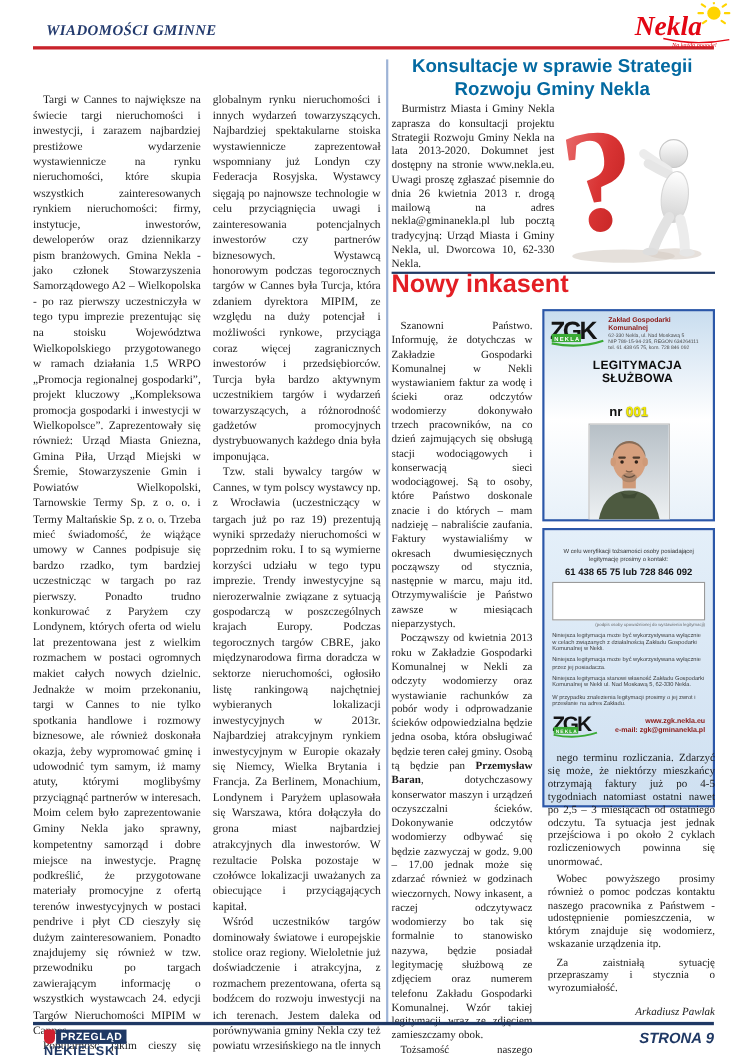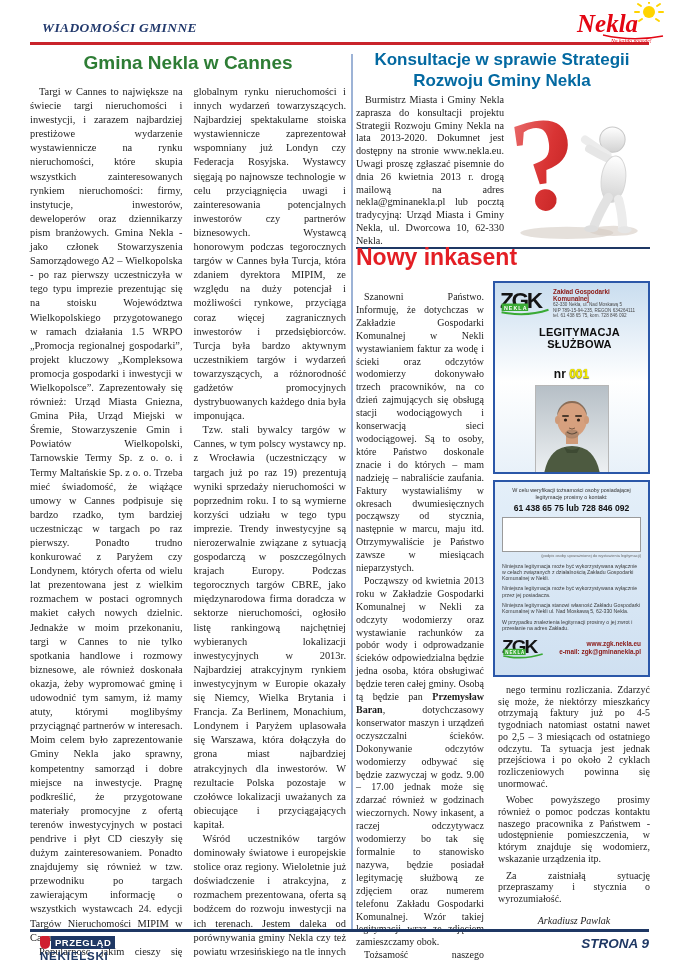--- a/index.html
+++ b/index.html
@@ -30,26 +30,26 @@
   
   .ink-title{position:absolute;left:356px;top:244px;width:294px;text-align:left;
         font-family:"Liberation Sans",sans-serif;font-weight:bold;font-size:23px;color:#e31e24;}
   .ink-col1{position:absolute;left:356px;top:291px;width:128px;
         font-size:10px;line-height:12.9px;text-align:justify;}
   .ink-col1 p{margin:0;text-indent:8px;}
   .ink-col2{position:absolute;left:498px;top:684px;width:152px;
         font-size:10px;line-height:11.7px;text-align:justify;}
   .ink-col2 p{margin:0;text-indent:8px;}
   .ink-col2 p + p{margin-top:5px;}
-  .ink-col2 .sig{margin-top:10px;text-align:center;}
+  .ink-col2 .sig{margin-top:10px;}
   
   .card{box-sizing:border-box;position:absolute;left:493px;width:157px;border:2px solid #2b57a8;
         font-family:"Liberation Sans",sans-serif;overflow:hidden;}
   .card-front{top:281px;height:193px;background:linear-gradient(180deg,#c9ddef 0%,#ffffff 52%,#e8f1f9 100%);}
-  .card-back{top:480px;height:197px;background:linear-gradient(180deg,#e4eff9 0%,#cfe0f1 100%);padding:5px 7px;}
+  .card-back{top:480px;height:254px;background:linear-gradient(180deg,#e4eff9 0%,#cfe0f1 100%);padding:17px 7px;}
   .cf-header{display:flex;align-items:flex-start;padding:5px 4px 0 5px;}
   .cf-org{margin-left:3px;}
   .cf-org .org{font-size:6.3px;font-weight:800;color:#8a1713;line-height:7px;}
   .cf-org .addr{font-size:4.6px;color:#4a4a4a;line-height:5.6px;}
   .cf-doc-title{text-align:center;font-weight:800;font-size:11px;letter-spacing:.2px;color:#0d0d0d;margin-top:7px;padding-left:16px;}
   .cf-nr{text-align:center;font-weight:800;font-size:12px;color:#101010;margin-top:17px;}
   .nr-val{color:#f3ea00;text-shadow:0 0 1px #8a8a00,0 1px 1px #777;}
   .cf-photo{display:block;width:72px;height:88px;margin:4px auto 0;border:1px solid #b7b7b7;background:#fff;}
   .cf-role{text-align:center;font-size:7.2px;color:#262626;margin-top:2px;}
   .cf-holder{text-align:center;font-weight:800;font-size:14px;letter-spacing:.2px;color:#000;margin-top:1px;}
@@ -89,21 +89,20 @@
         <line x1="84" y1="10" x2="88" y2="10"></line>
           <line x1="67" y1="17" x2="64" y2="19"></line>
         <line x1="81" y1="17" x2="84" y2="19"></line>
       </g>
     </g>
     <text x="2" y="30" font-family="Liberation Serif, serif" font-style="italic" font-weight="bold" font-size="25" fill="#e30613">Nekla</text>
     <path d="M28 33 q30 7 60 1" stroke="#e30613" stroke-width="1.3" fill="none"></path>
     <text x="36" y="41" font-family="Liberation Serif, serif" font-style="italic" font-size="5.6" fill="#e30613">Na każdą pogodę!</text>
   </svg>
 
-  <div class="cannes-title">Gmina Nekla w Cannes</div>
   <div class="cannes-body">
     <p>Targi w Cannes to największe na świecie targi nieruchomości i inwestycji, i zarazem najbardziej prestiżowe wydarzenie wystawiennicze na rynku nieruchomości, które skupia wszystkich zainteresowanych rynkiem nieruchomości: firmy, instytucje, inwestorów, deweloperów oraz dziennikarzy pism branżowych. Gmina Nekla - jako członek Stowarzyszenia Samorządowego A2 – Wielkopolska - po raz pierwszy uczestniczyła w tego typu imprezie prezentując się na stoisku Województwa Wielkopolskiego przygotowanego w ramach działania 1.5 WRPO „Promocja regionalnej gospodarki”, projekt kluczowy „Kompleksowa promocja gospodarki i inwestycji w Wielkopolsce”. Zaprezentowały się również: Urząd Miasta Gniezna, Gmina Piła, Urząd Miejski w Śremie, Stowarzyszenie Gmin i Powiatów Wielkopolski, Tarnowskie Termy Sp. z o. o. i Termy Maltańskie Sp. z o. o. Trzeba mieć świadomość, że wiążące umowy w Cannes podpisuje się bardzo rzadko, tym bardziej uczestnicząc w targach po raz pierwszy. Ponadto trudno konkurować z Paryżem czy Londynem, których oferta od wielu lat prezentowana jest z wielkim rozmachem w postaci ogromnych makiet całych nowych dzielnic. Jednakże w moim przekonaniu, targi w Cannes to nie tylko spotkania handlowe i rozmowy biznesowe, ale również doskonała okazja, żeby wypromować gminę i udowodnić tym samym, iż mamy atuty, którymi moglibyśmy przyciągnąć partnerów w interesach. Moim celem było zaprezentowanie Gminy Nekla jako sprawny, kompetentny samorząd i dobre miejsce na inwestycje. Pragnę podkreślić, że przygotowane materiały promocyjne z ofertą terenów inwestycyjnych w postaci pendrive i płyt CD cieszyły się dużym zainteresowaniem. Ponadto znajdujemy się również w tzw. przewodniku po targach zawierającym informację o wszystkich wystawcach 24. edycji Targów Nieruchomości MIPIM w Cannes.</p>
     <p>Popularność jakim cieszy się przedsięwzięcie jest ogromna. Organizatorzy spodziewali się w tym roku około 20 tysięcy uczestników z ponad 80 państw, a swoje oferty zaprezentowało około 2 tys. wystawców. W czasie targów odbyło się również szereg seminariów, konferencji poświęconych sytuacji na globalnym rynku nieruchomości i innych wydarzeń towarzyszących. Najbardziej spektakularne stoiska wystawiennicze zaprezentował wspomniany już Londyn czy Federacja Rosyjska. Wystawcy sięgają po najnowsze technologie w celu przyciągnięcia uwagi i zainteresowania potencjalnych inwestorów czy partnerów biznesowych. Wystawcą honorowym podczas tegorocznych targów w Cannes była Turcja, która zdaniem dyrektora MIPIM, ze względu na duży potencjał i możliwości rynkowe, przyciąga coraz więcej zagranicznych inwestorów i przedsiębiorców. Turcja była bardzo aktywnym uczestnikiem targów i wydarzeń towarzyszących, a różnorodność gadżetów promocyjnych dystrybuowanych każdego dnia była imponująca.</p>
     <p>Tzw. stali bywalcy targów w Cannes, w tym polscy wystawcy np. z Wrocławia (uczestniczący w targach już po raz 19)  prezentują wyniki sprzedaży nieruchomości w poprzednim roku. I to są wymierne korzyści udziału w tego typu imprezie. Trendy inwestycyjne są nierozerwalnie związane z sytuacją gospodarczą w poszczególnych krajach Europy. Podczas tegorocznych targów CBRE, jako międzynarodowa firma doradcza w sektorze nieruchomości, ogłosiło listę rankingową najchętniej wybieranych lokalizacji inwestycyjnych w 2013r. Najbardziej atrakcyjnym rynkiem inwestycyjnym w Europie okazały się Niemcy, Wielka Brytania i Francja. Za Berlinem, Monachium, Londynem i Paryżem uplasowała się Warszawa, która dołączyła do grona miast najbardziej atrakcyjnych dla inwestorów. W rezultacie Polska pozostaje w czołówce lokalizacji uważanych za obiecujące i przyciągających kapitał.</p>
     <p>Wśród uczestników targów dominowały światowe i europejskie stolice oraz regiony. Wieloletnie już doświadczenie i atrakcyjna, z rozmachem prezentowana, oferta są bodźcem do rozwoju inwestycji na ich terenach. Jestem daleka od porównywania gminy Nekla czy też powiatu wrzesińskiego na tle innych państw pod względem inwestycji. Myślę, że powinniśmy skoncentrować się na budowaniu naszej konkurencyjności poprzez tworzenie rzetelnej i atrakcyjnej oferty oraz wykorzystanie atutu jakim jest niewątpliwie bardzo dobra lokalizacja.</p>
 
   </div>
   <div class="divider-v"></div>
 
   <div class="strategy-title">Konsultacje w sprawie Strategii Rozwoju Gminy Nekla</div>

